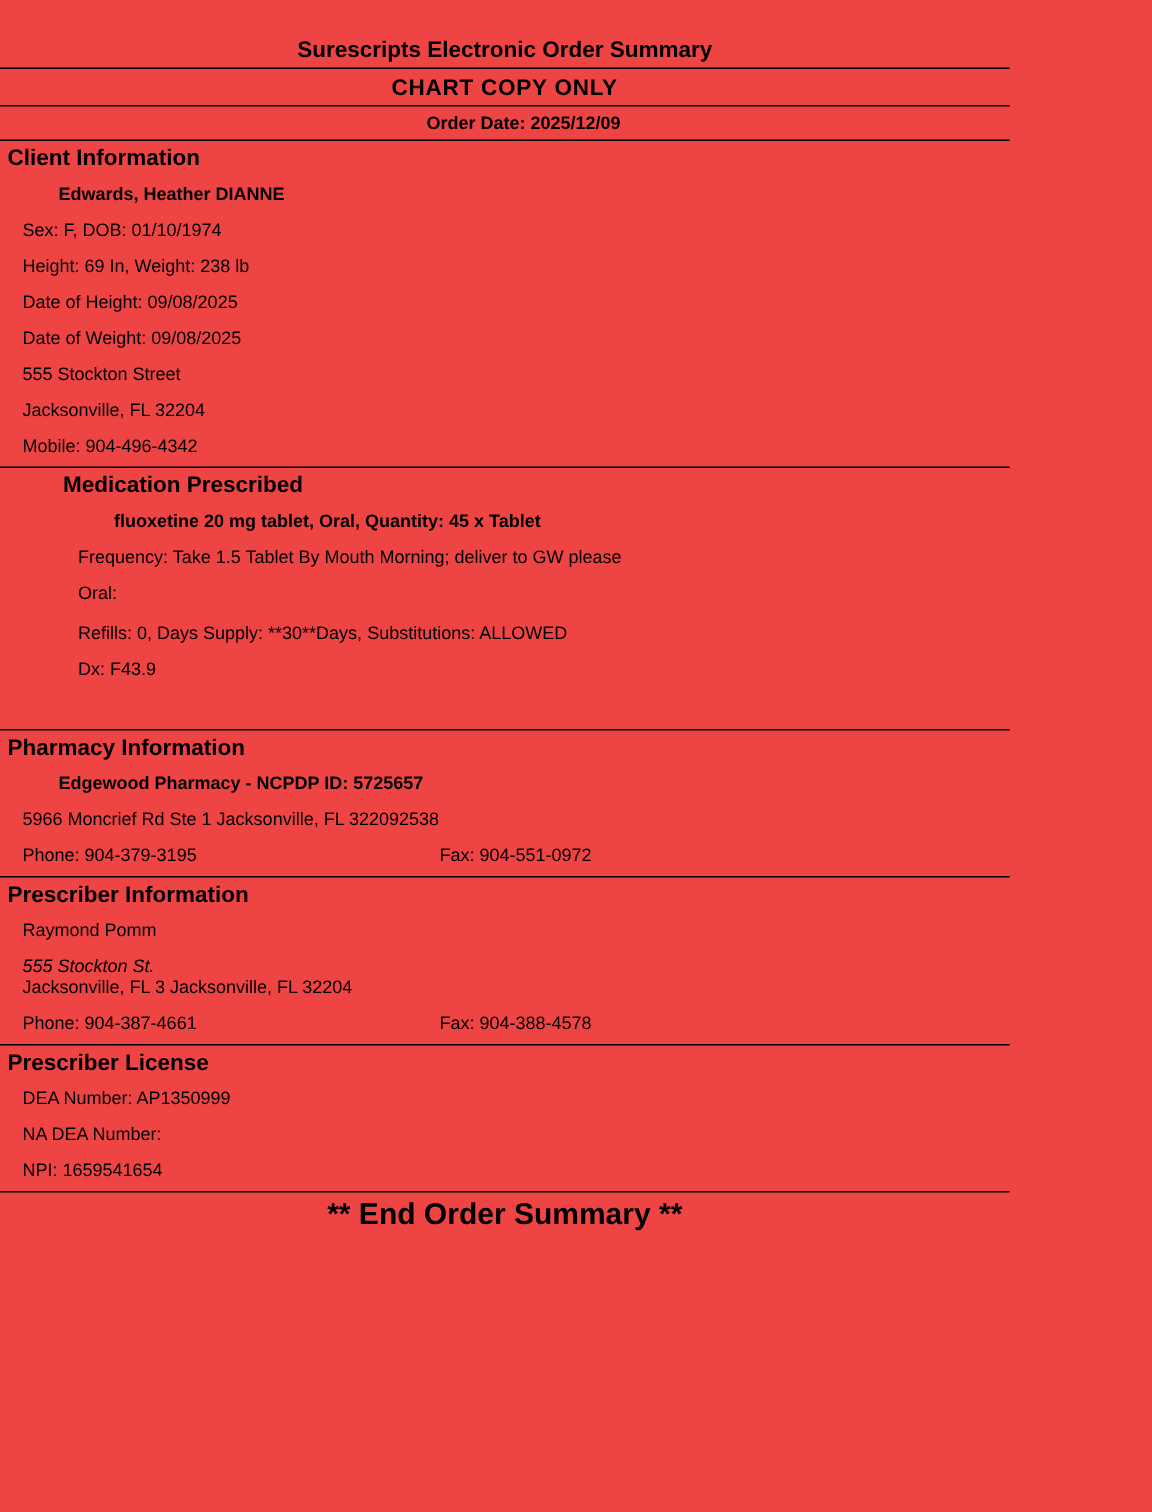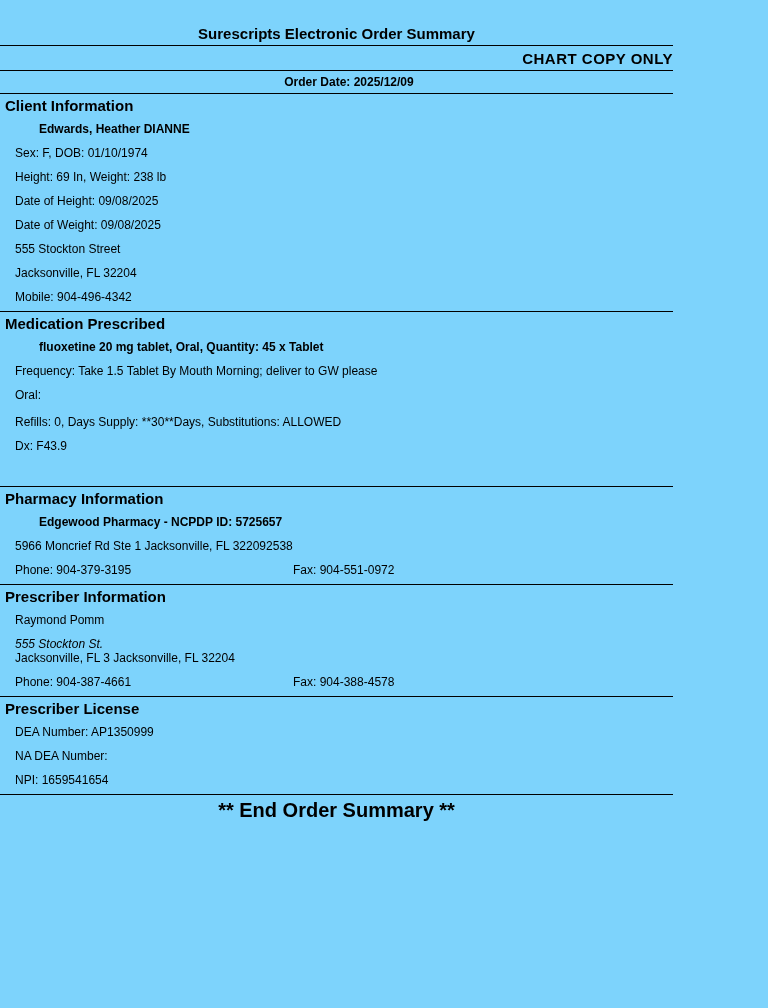--- a/index.html
+++ b/index.html
@@ -1,21 +1,21 @@
 <!DOCTYPE html>
 <html><head>
 <meta charset="utf-8">
 <style>
   * { margin: 0; padding: 0; box-sizing: border-box; }
   html, body { background: #ffffff; }
   .page {
     position: relative;
     width: 768px;
     height: 1008px;
-    background: #7dd3fc;
+    background: #ef4444;
     color: #000000;
     font-family: "Liberation Sans", "DejaVu Sans", sans-serif;
     overflow: hidden;
   }
   .content { width: 673px; }
 
   .hr { height: 0; border-top: 1.5px solid #000000; }
 
   .title-row {
     height: 45px;
@@ -23,21 +23,21 @@
     align-items: flex-end;
     justify-content: center;
     padding-bottom: 3px;
   }
   .doc-title { font-size: 15px; font-weight: bold; }
 
   .banner-row {
     height: 24px;
     display: flex;
     align-items: center;
-    justify-content: flex-end;
+    justify-content: center;
   }
   .banner-text { font-size: 15px; font-weight: bold; letter-spacing: 0.5px; }
 
   .orderdate-row {
     height: 22px;
     display: flex;
     align-items: center;
     justify-content: center;
   }
   .orderdate-text { font-size: 12px; font-weight: bold; margin-left: 25px; }
@@ -56,21 +56,21 @@
     padding-left: 15px;
     margin-bottom: 11px;
   }
   .item.b { font-weight: bold; margin-left: 24px; }
   .item.tight { margin-bottom: 1px; font-style: italic; }
   .item.last { margin-bottom: 7px; }
 
   .row { display: flex; }
   .phone-col { display: inline-block; width: 278px; flex: none; }
 
-  .sec-medication { padding-bottom: 22px; }
+  .sec-medication { padding-bottom: 22px; padding-left: 37px; }
 
   .footer-row {
     padding-top: 4px;
     text-align: center;
   }
   .footer-text { font-size: 20px; font-weight: bold; }
 </style>
 </head>
 <body>
 

